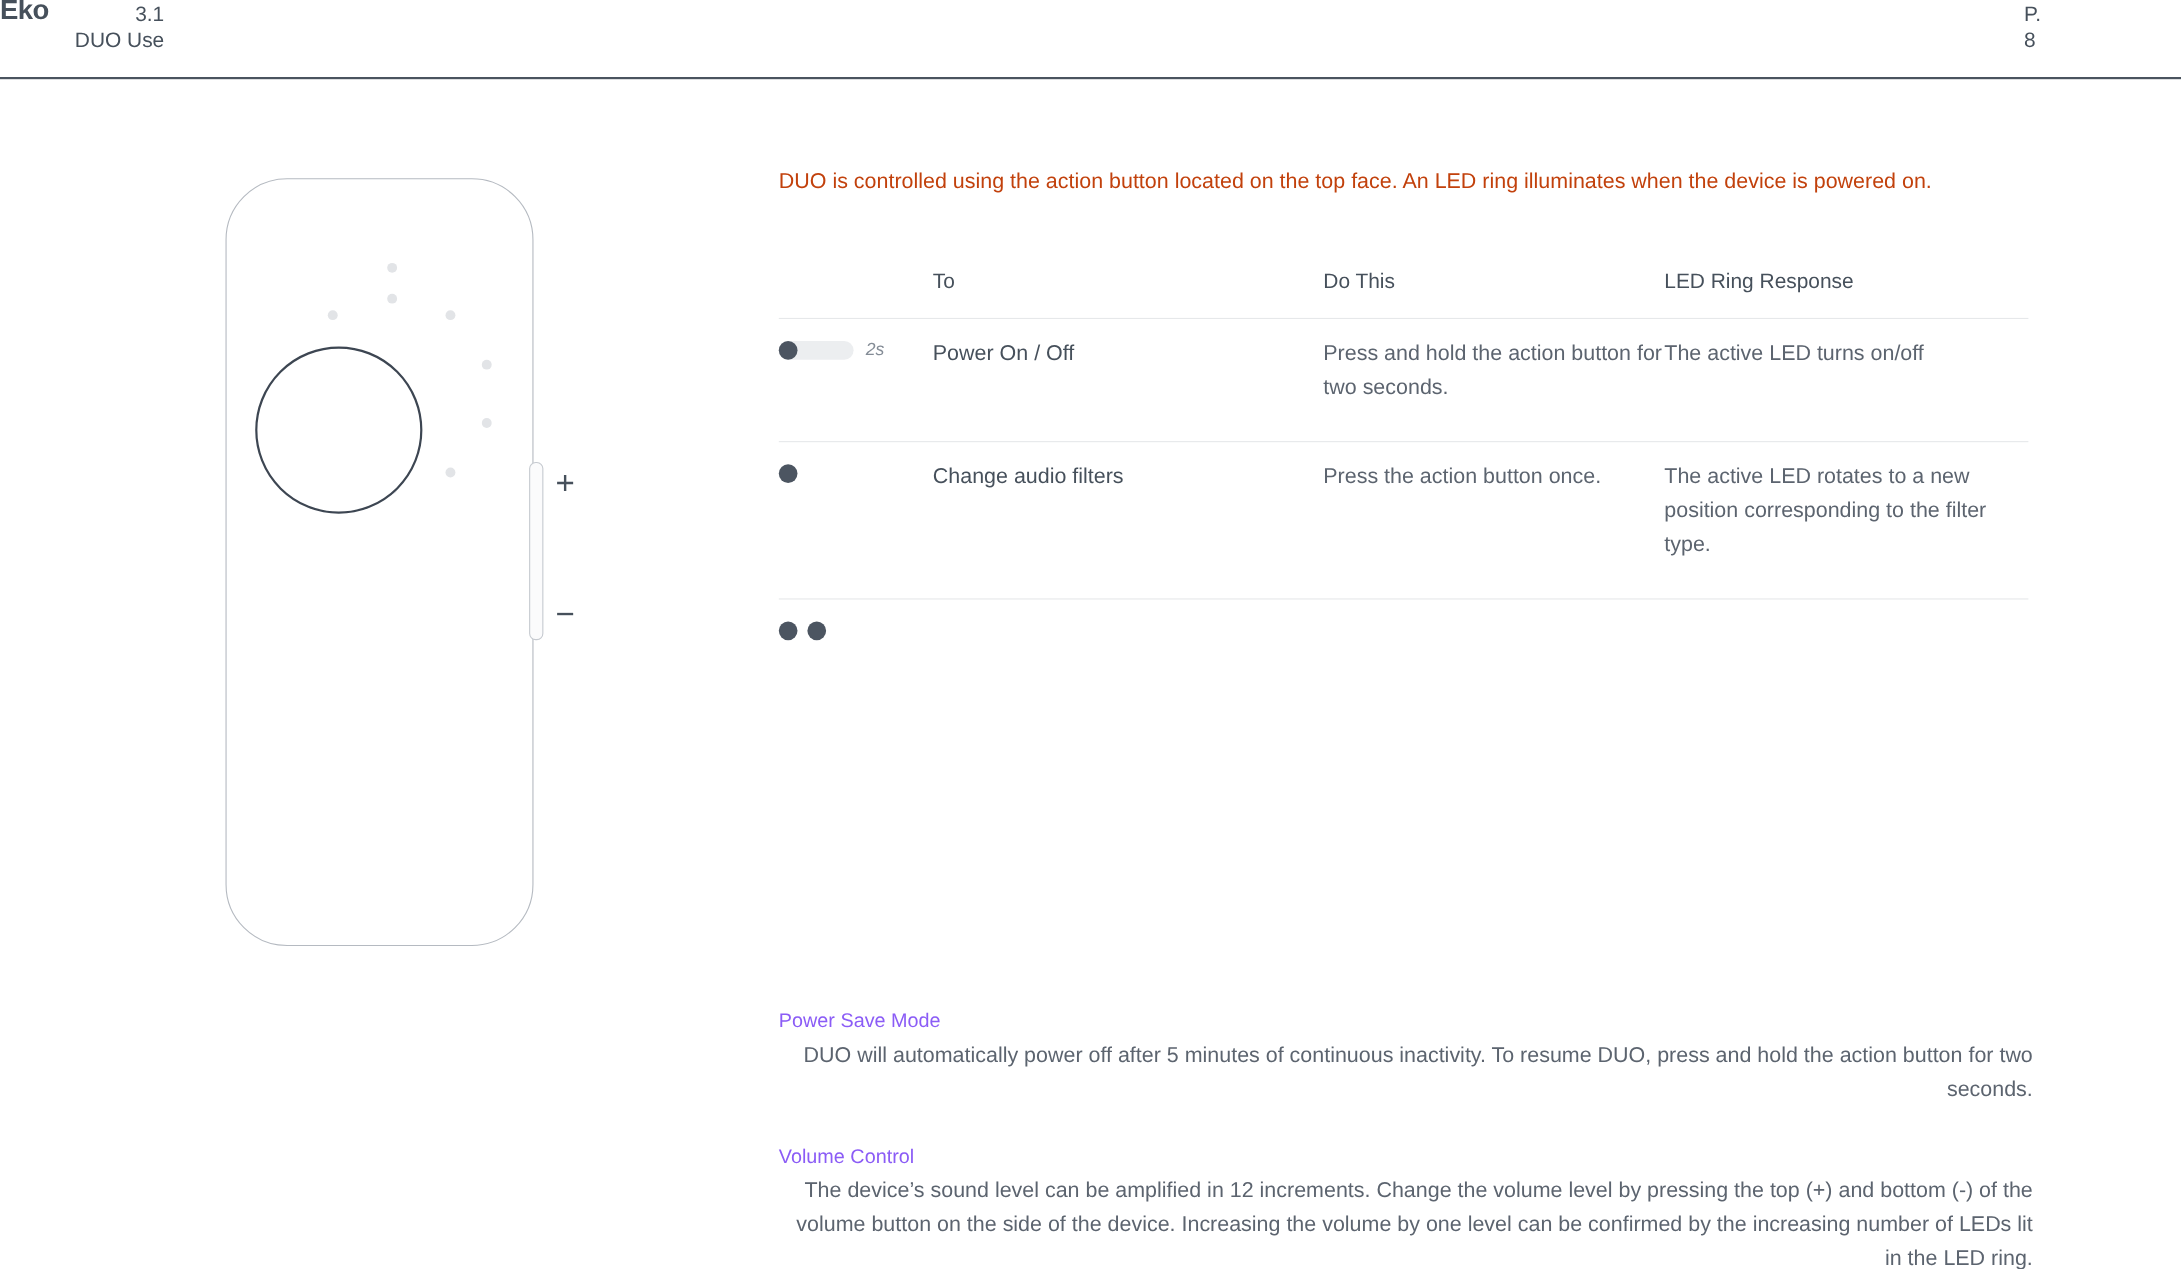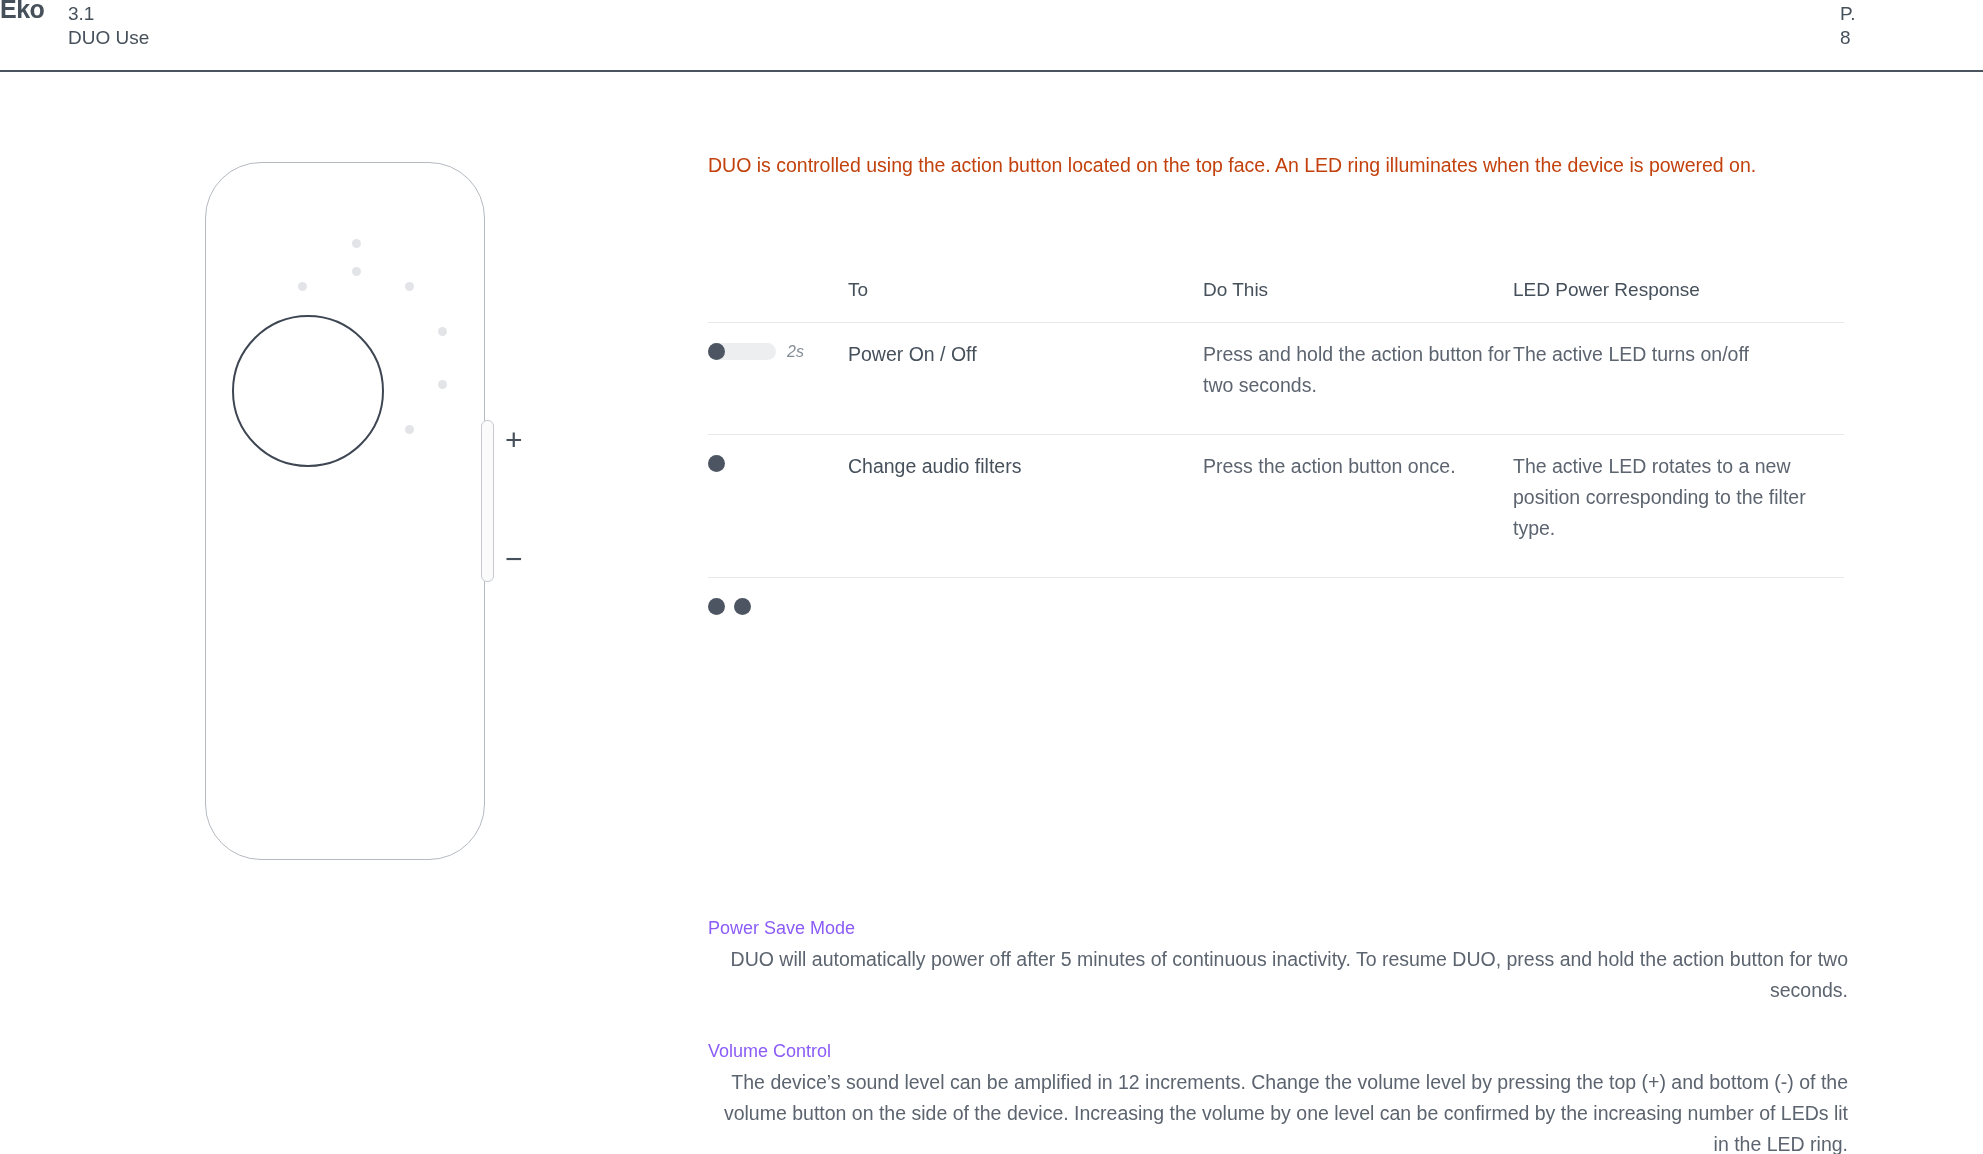--- a/index.html
+++ b/index.html
@@ -41,21 +41,21 @@
     color: #46505b;
     line-height: 26px;
   }
   .hdr-section {
     position: absolute;
     left: 68px; top: 2px;
     font-size: 19px;
     color: #46505b;
     line-height: 24px;
   }
-  .hdr-section div { white-space: nowrap; }
+  .hdr-section div { white-space: nowrap; text-align: right; }
   .hdr-page {
     position: absolute;
     left: 1840px; top: 2px;
     font-size: 19px;
     color: #46505b;
     line-height: 24px;
     text-align: left;
   }
 
   
@@ -128,21 +128,20 @@
     left: 708px; top: 245px;
     width: 1136px;
   }
   .irow {
     display: flex;
     align-items: flex-start;
   }
   .ihead {
     padding-bottom: 20px;
     border-bottom: 1.5px solid #e6e8ea;
-    margin-top: 33px;
   }
   .ibody-row {
     padding-top: 16px;
     padding-bottom: 33px;
     border-bottom: 1.5px solid #e6e8ea;
   }
   .col-icon  { width: 140px; flex: 0 0 140px; position: relative; }
   .col-to    { width: 355px; flex: 0 0 355px; }
   .col-do    { width: 310px; flex: 0 0 310px; }
   .col-led   { flex: 1 1 auto; }
@@ -274,21 +273,21 @@
       <div class="col-icon">
         <div class="colhead"></div>
       </div>
       <div class="col-to">
         <div class="colhead">To</div>
       </div>
       <div class="col-do">
         <div class="colhead">Do This</div>
       </div>
       <div class="col-led">
-        <div class="colhead">LED Power Response</div>
+        <div class="colhead">LED Ring Response</div>
       </div>
     </div>
 
     <div class="irow ibody-row">
       <div class="col-icon">
         <div class="icon-cell-inner">
           <span class="icon-hold">
             <span class="trail"></span>
             <span class="knob"></span>
           </span>

